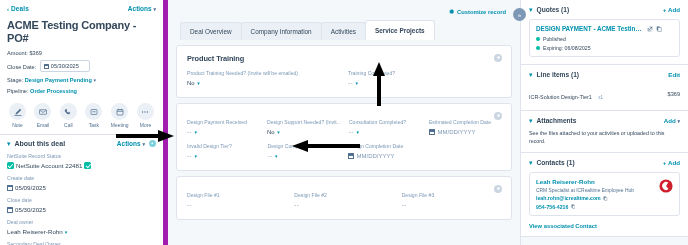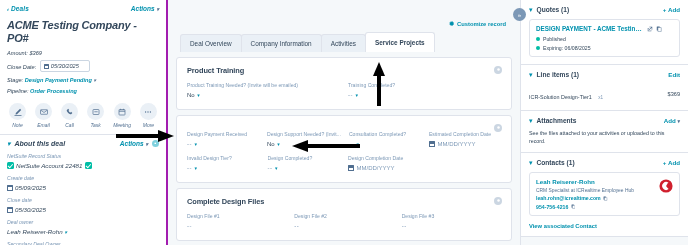--- a/index.html
+++ b/index.html
@@ -8,24 +8,23 @@
     font-family: "Liberation Sans", sans-serif;
     background: #f5f8fa;
     overflow: hidden;
   }
   .app { display: flex; width: 688px; height: 245px; position: relative; }
 
   
   .left-col {
     width: 168px; height: 245px;
     background: #ffffff;
-    border-right: 2px solid #a21caf;
+    border-right: 5px solid #a21caf;
     position: relative;
     overflow: hidden;
-    font-style: italic;
   }
   .left-card {
     background: #fff;
     border-bottom: 1px solid #dfe3eb;
     padding: 5px 7px 6px 7px;
   }
   .row-between { display: flex; align-items: center; justify-content: space-between; }
   .back-link {
     color: #0091ae; font-size: 6.5px; font-weight: bold; letter-spacing: .1px;
   }
@@ -89,21 +88,21 @@
     border-radius: .5px; position: relative; flex: none;
   }
   .cal-ico::before {
     content: ''; position: absolute; top: 0; left: 0; right: 0; height: 1.6px; background: #516f90;
   }
 
   
   .center-col {
     flex: 1; height: 245px; background: #f5f8fa;
     position: relative; overflow: hidden;
-    padding: 16px 8px;
+    padding: 4px 8px;
   }
   .customize-bar {
     height: 16px; display: flex; align-items: center; justify-content: flex-end;
     padding-right: 6px; gap: 2.5px;
   }
   .customize-link { color: #0091ae; font-size: 5.8px; font-weight: bold; }
   .gear-sm { width: 5.5px; height: 5.5px; fill: #0091ae; }
 
   .tabs { display: flex; align-items: flex-end; gap: 0; padding-left: 4px; }
   .tab {
@@ -450,21 +449,20 @@
           <div class="cell-value">
             <span class="cal-ico"></span>
             <span class="mmdd">MM/DD/YYYY</span>
           </div>
         </div>
         <div></div>
       </div>
     </div>
 
     <div class="panel">
-      <div class="panel-title">Complete Design Files</div>
       <span class="panel-gear">
         <svg viewBox="0 0 16 16">
             <circle cx="8" cy="8" r="4"></circle>
           </svg>
       </span>
       <div class="grid3">
         <div>
           <div class="cell-label">Design File #1</div>
           <div class="cell-value">
             <span class="dash">--</span>

